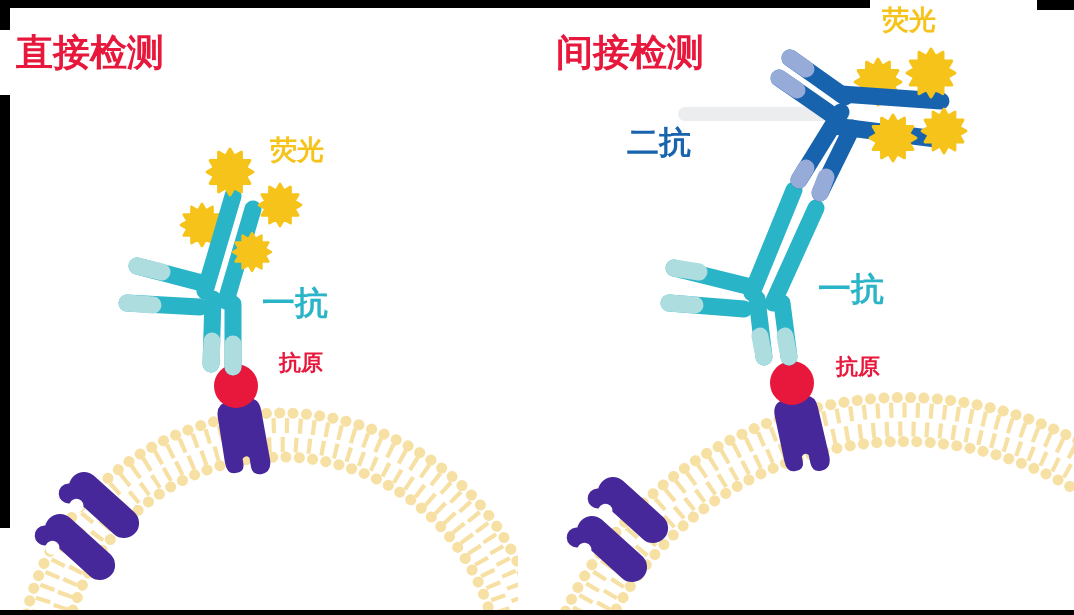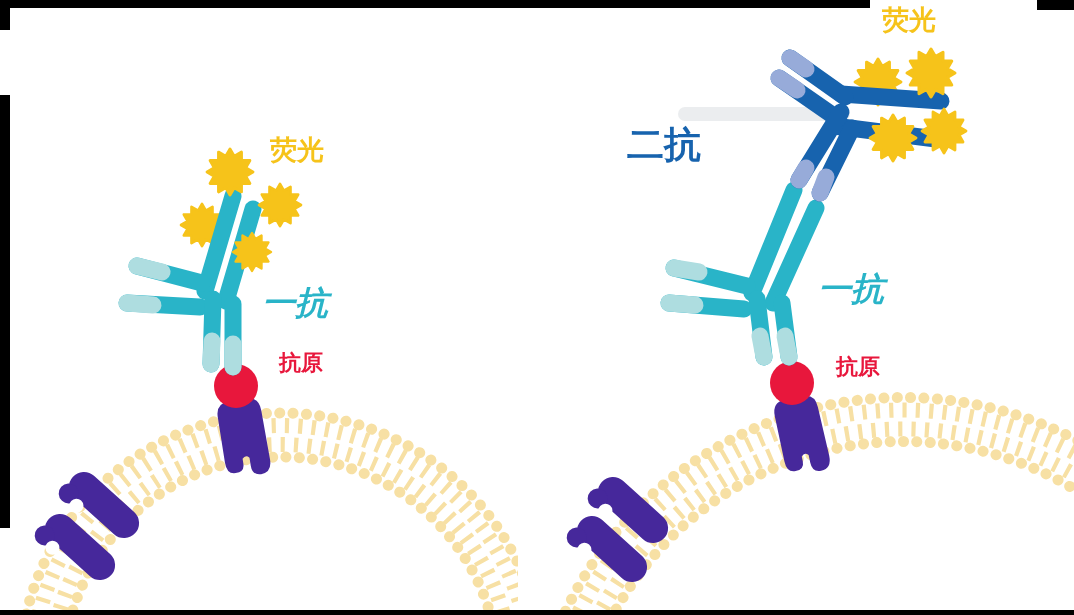--- a/index.html
+++ b/index.html
@@ -9,22 +9,22 @@
     --antigen-red:#e8173c; --membrane-lipid:#f7e0a4;
     --membrane-protein-purple:#46289b; --frame-black:#000000;
   }
   html,body{margin:0;padding:0;background:#ffffff;}
   .stage{position:relative;width:1074px;height:615px;background:#ffffff;overflow:hidden;
          font-family:"DejaVu Sans", sans-serif;}
   .stage svg{position:absolute;left:0;top:0;}
   .lbl{position:absolute;font-weight:700;white-space:nowrap;line-height:1;}
   .lbl.title{font-size:37px;color:var(--title-red);}
   .lbl.gold{font-size:27px;color:var(--fluorophore-gold);}
-  .lbl.teal{font-size:33px;color:var(--primary-teal);font-style:italic;}
-  .lbl.blue{font-size:37px;color:var(--secondary-blue);}
+  .lbl.teal{font-size:33px;color:var(--primary-teal);}
+  .lbl.blue{font-size:32px;color:var(--secondary-blue);}
   .lbl.red{font-size:22px;color:var(--antigen-red);}
   
   .lipid-heads{fill:none;stroke:var(--membrane-lipid);stroke-width:11;
                stroke-dasharray:0.1 13.3;stroke-linecap:round;}
   .lipid-tails{fill:none;stroke:var(--membrane-lipid);stroke-width:15;
                stroke-dasharray:4.2 9.2;}
   .chain-t{stroke:var(--primary-teal);stroke-width:17;stroke-linecap:round;fill:none;}
   .tip-t{stroke:var(--primary-tip);stroke-width:17;stroke-linecap:round;fill:none;}
   .chain-b{stroke:var(--secondary-blue);stroke-width:17;stroke-linecap:round;fill:none;}
   .tip-b{stroke:var(--secondary-tip);stroke-width:17;stroke-linecap:round;fill:none;}
@@ -128,20 +128,22 @@
     <use href="#star12" transform="translate(893,138) scale(0.958)" class="star"></use>
     <use href="#star12" transform="translate(944,131) scale(0.917)" class="star"></use>
 
     <rect x="0" y="0" width="870" height="8" class="frame"></rect>
     <rect x="1037" y="0" width="37" height="10" class="frame"></rect>
     <rect x="0" y="0" width="10" height="30" class="frame"></rect>
     <rect x="0" y="95" width="10" height="433" class="frame"></rect>
     <rect x="0" y="610" width="1074" height="5" class="frame"></rect>
   </svg>
 
+  <div class="lbl title" style="left:16px;top:34px;">直接检测</div>
+  <div class="lbl title" style="left:556px;top:34px;">间接检测</div>
 
   <div class="lbl gold" style="left:270px;top:136px;">荧光</div>
   <div class="lbl teal" style="left:262px;top:286px;">一抗</div>
   <div class="lbl red" style="left:279px;top:352px;">抗原</div>
 
   <div class="lbl gold" style="left:882px;top:6px;">荧光</div>
   <div class="lbl blue" style="left:627px;top:126px;">二抗</div>
   <div class="lbl teal" style="left:818px;top:272px;">一抗</div>
   <div class="lbl red" style="left:836px;top:356px;">抗原</div>
 </div>

